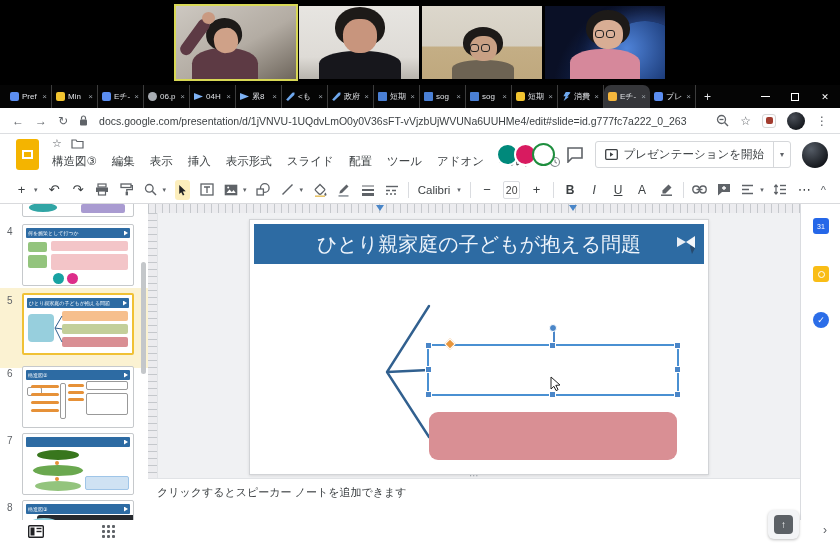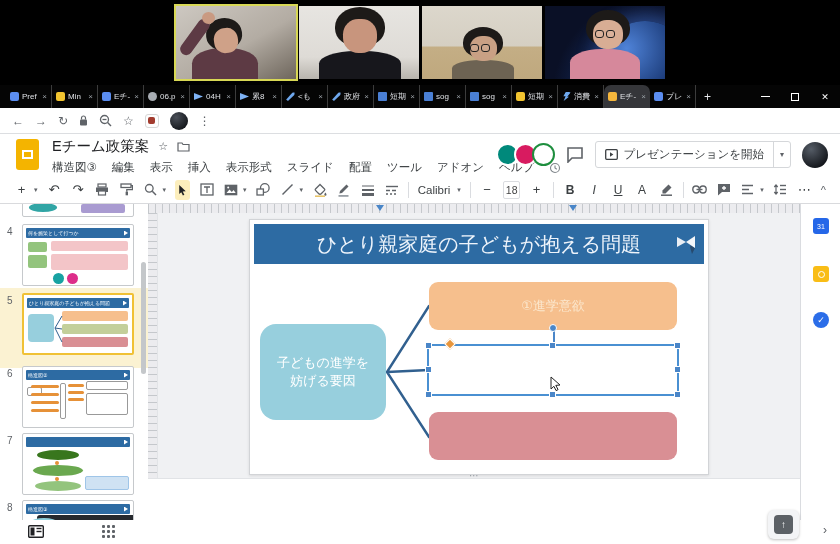--- a/index.html
+++ b/index.html
@@ -287,40 +287,40 @@
 </div>
 
 <div class="url-row">
   <span class="nav-ic">←</span>
   <span class="nav-ic">→</span>
   <span class="nav-ic">↻</span>
   <svg class="ic" width="9" height="11" viewBox="0 0 9 11">
       <rect x="1" y="4.5" width="7" height="6" rx="1" fill="#5f6368"></rect>
       <path d="M2.5 4.5V3a2 2 0 0 1 4 0v1.5" fill="none" stroke="#5f6368" stroke-width="1.2"></path>
     </svg>
+  <span class="url-text">docs.google.com/presentation/d/1jVNVU-1UQdvLmO0y0V36sFT-vVjzbUjWVUNa6UUHMe4/edit#slide=id.g777fc7a222_0_263</span>
   <svg class="ic" width="13" height="13" viewBox="0 0 13 13">
       <circle cx="5.5" cy="5.5" r="4" fill="none" stroke="#5f6368" stroke-width="1.3"></circle>
       <line x1="3.5" y1="5.5" x2="7.5" y2="5.5" stroke="#5f6368" stroke-width="1.3"></line>
       <line x1="8.6" y1="8.6" x2="12" y2="12" stroke="#5f6368" stroke-width="1.4"></line>
     </svg>
   <span style="font-size:12px">☆</span>
   <span class="ext-ic">
       <span class="ext-in"></span>
     </span>
   <span class="prof18"></span>
   <span style="font-size:12px">⋮</span>
 </div>
 
 <div class="app-header">
   <div class="slides-logo">
       <i></i>
     </div>
   <div class="doc-info">
     <div class="doc-title-row">
-      <span>Eチーム政策案</span>
       <span class="mini-ic">☆</span>
       <svg class="ic" width="13" height="11" viewBox="0 0 13 11">
           <path d="M1 2h4l1 1.5h6V10H1z" fill="none" stroke="#5f6368" stroke-width="1.2"></path>
         </svg>
     </div>
     <div class="menus">
       <span>構造図③</span>
       <span>編集</span>
       <span>表示</span>
       <span>挿入</span>
@@ -441,21 +441,21 @@
         <line x1="1" y1="2.5" x2="13" y2="2.5" stroke="#5f6368" stroke-width="1.4"></line>
         <line x1="1" y1="6.5" x2="13" y2="6.5" stroke="#5f6368" stroke-width="1.4" stroke-dasharray="4 2"></line>
         <line x1="1" y1="10" x2="13" y2="10" stroke="#5f6368" stroke-width="1.4" stroke-dasharray="2 2"></line>
       </svg>
     </span>
   <span class="sep"></span>
   <span class="font-name">Calibri</span>
   <span class="caret">▾</span>
   <span class="sep"></span>
   <span class="ti glyph">−</span>
-  <span class="size-box">18</span>
+  <span class="size-box">20</span>
   <span class="ti glyph">+</span>
   <span class="sep"></span>
   <span class="ti b">B</span>
   <span class="ti it">I</span>
   <span class="ti un">U</span>
   <span class="ti">A</span>
   <span class="ti">
       <svg class="ic" width="13" height="13" viewBox="0 0 13 13">
         <path d="M8.5 1.5l3 3L5.5 10.5l-3 .1-.1-3z" fill="#5f6368"></path>
         <path d="M1 12.2h11" stroke="#5f6368" stroke-width="1.5"></path>
@@ -593,24 +593,20 @@
             <path d="M137 152L179 86M137 152L179 150M137 152L179 217" stroke="#31608f" stroke-width="2.4" fill="none" stroke-linecap="round"></path>
           </svg>
           <div class="s-title">
             <span>ひとり親家庭の子どもが抱える問題</span>
             <svg class="s-logo" width="22" height="20" viewBox="0 0 22 20">
                 <path d="M2 2l9 5-9 5z" fill="#e9eef5"></path>
                 <path d="M20 1l-8 6 8 6-3 6-2-7z" fill="#274a6e"></path>
                 <path d="M11 7l9-6v12z" fill="#f2f6fa"></path>
               </svg>
           </div>
-          <div class="cause">子どもの進学を妨げる要因</div>
-          <div class="factor f1">
-              <span>①進学意欲</span>
-            </div>
           <div class="factor f3">
               <span></span>
             </div>
           <div class="sel-frame">
             <span class="rot-line"></span>
             <span class="rot-dot"></span>
             <span class="diamond"></span>
             <span class="hd" style="left:-4px;top:-4px"></span>
             <span class="hd" style="left:calc(50% - 4px);top:-4px"></span>
             <span class="hd" style="right:-4px;top:-4px"></span>
@@ -621,20 +617,21 @@
             <span class="hd" style="right:-4px;bottom:-4px"></span>
           </div>
           <svg class="cursor-arrow" width="12" height="15" viewBox="0 0 12 15">
               <path d="M1 1l9 8-4.2.4 2.3 4.2-2 1-2.2-4.3L1 13z" fill="#fff" stroke="#222" stroke-width="1"></path>
             </svg>
         </div>
       </div>
     </div>
     <div class="notes">
       <span class="notes-handle">⋯</span>
+      <span>クリックするとスピーカー ノートを追加できます</span>
     </div>
     <div class="notes-spacer"></div>
   </div>
 
   <div class="side-rail">
     <span class="rail-ic cal">31</span>
     <span class="rail-ic keep">
         <i></i>
       </span>
     <span class="rail-ic tasks">✓</span>

